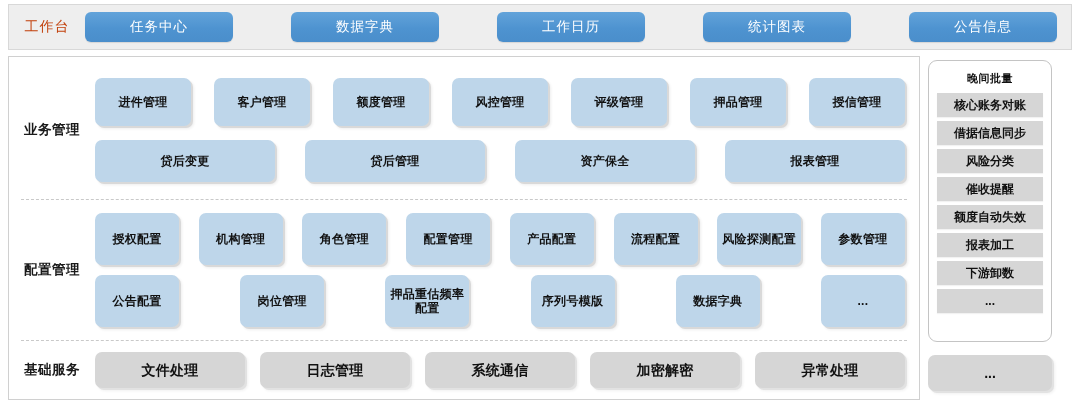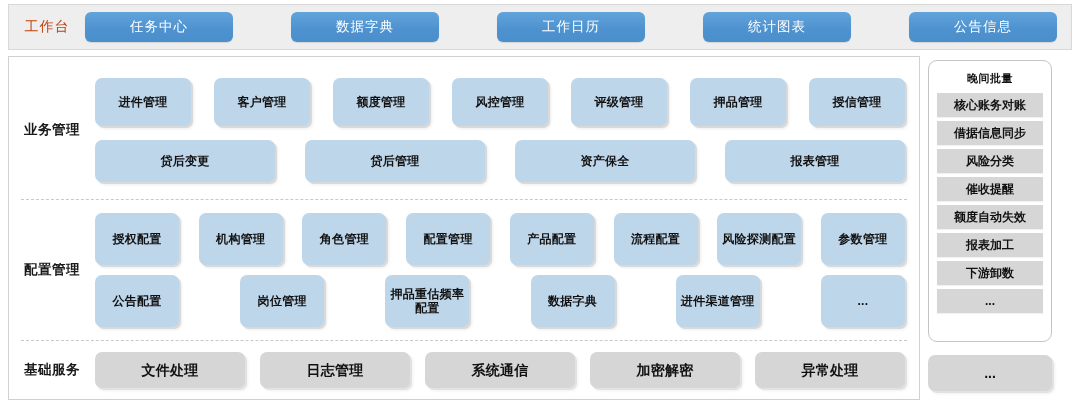--- a/index.html
+++ b/index.html
@@ -245,22 +245,22 @@
         <div class="tile blue">配置管理</div>
         <div class="tile blue">产品配置</div>
         <div class="tile blue">流程配置</div>
         <div class="tile blue">风险探测配置</div>
         <div class="tile blue">参数管理</div>
       </div>
       <div class="tile-row" id="cfg-row2">
         <div class="tile blue">公告配置</div>
         <div class="tile blue">岗位管理</div>
         <div class="tile blue">押品重估频率配置</div>
+        <div class="tile blue">序列号模版</div>
         <div class="tile blue">数据字典</div>
-        <div class="tile blue">进件渠道管理</div>
         <div class="tile blue">...</div>
       </div>
     </div>
   </div>
 
   <div class="divider"></div>
 
   <div class="section" id="base-section">
     <div class="section-label">基础服务</div>
     <div class="section-rows">

